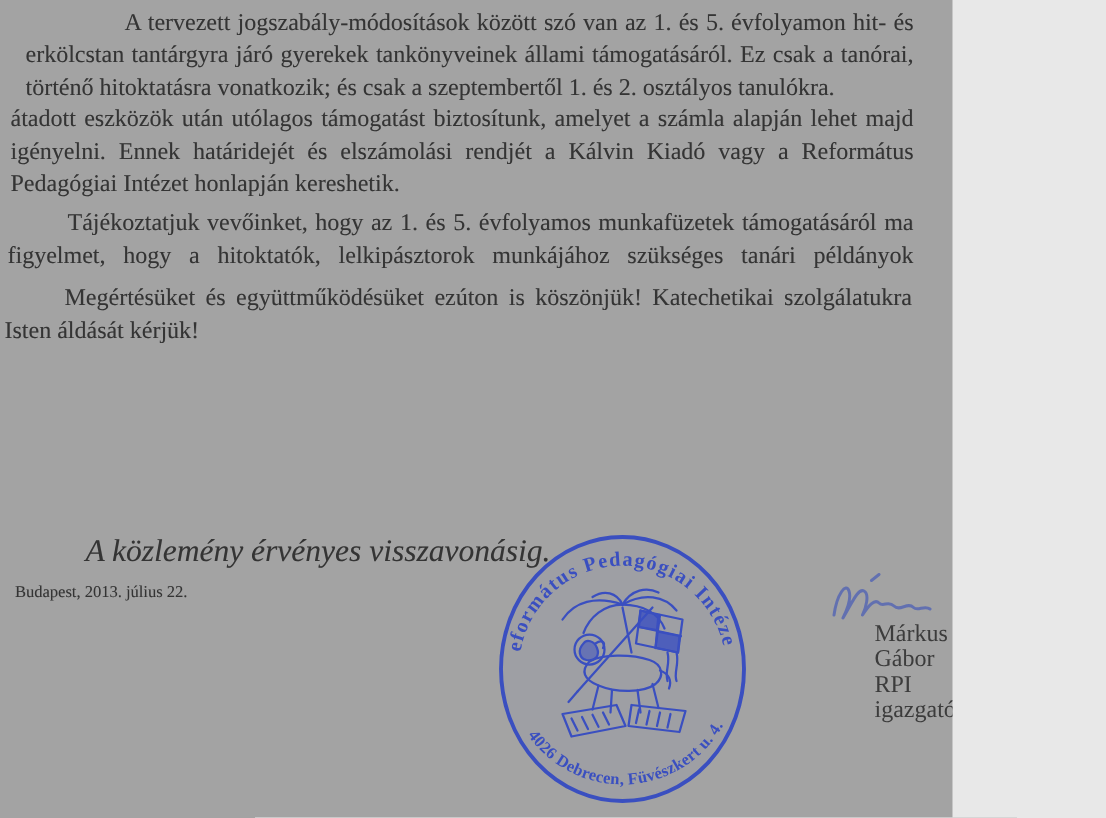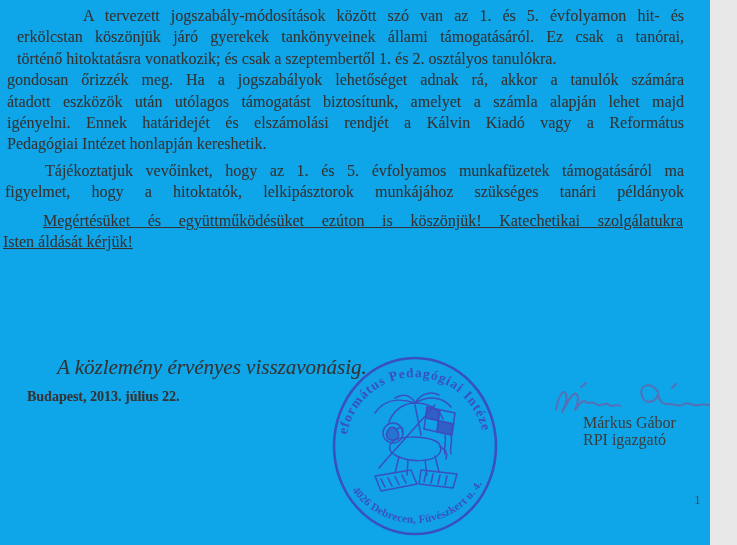--- a/index.html
+++ b/index.html
@@ -1,63 +1,61 @@
 <!DOCTYPE html>
 <html><head>
 <meta charset="utf-8">
 <style>
   html,body{margin:0;padding:0;background:#e8e8e8;}
   .page{
-    position:relative;width:710px;height:545px;background:#0ea5e9;
+    position:relative;width:635px;height:545px;background:#a3a3a3;
     font-family:"Liberation Serif","DejaVu Serif",serif;color:#343434;
     overflow:hidden;
   }
   .body-text{position:absolute;top:5px;left:0;right:0;}
   .para{font-size:16px;line-height:21.4px;overflow:hidden;}
   .para-1{margin:0 26px 0 17px;}
   .para-2{margin:0 26px 0 7px;}
   .para-3{margin:5px 26px 0 5px;}
-  .para-4{margin:7px 27px 16px 3px;text-decoration:underline;}
+  .para-4{margin:7px 27px 16px 3px;}
   .line{text-align:justify;text-align-last:justify;white-space:normal;
         text-shadow:0.2px 0.2px 0 rgba(60,60,60,.30);}
   .line.last{text-align-last:left;}
   .para-1 .first{text-indent:66px;}
   .para-2 .first{text-indent:55px;}
   .para-3 .first{text-indent:40px;}
   .para-4 .first{text-indent:40px;}
   .notice{
     position:absolute;left:57px;top:355px;font-size:21px;font-style:italic;
     text-shadow:0.2px 0.2px 0 rgba(60,60,60,.30);
   }
   .dateline{
-    position:absolute;left:27px;top:389px;font-size:14px;
+    position:absolute;left:10px;top:389px;font-size:11px;
     text-shadow:0.2px 0.2px 0 rgba(60,60,60,.30);
-    font-weight:bold;
   }
   .stamp{position:absolute;left:331px;top:355px;width:168px;height:182px;}
   .sig-script{position:absolute;left:550px;top:378px;width:192px;height:44px;}
   .sig-block{position:absolute;left:583px;top:414px;font-size:16px;line-height:17px;color:#3c3c3c;}
   .page-number{position:absolute;left:694px;top:492px;font-size:13.5px;color:#4b4b4b;}
   .stamp text{font-family:"Liberation Serif","DejaVu Serif",serif;font-weight:bold;}
   .arc-top{font-size:13.5px;letter-spacing:1px;}
   .arc-bottom{font-size:11px;letter-spacing:0.2px;}
 </style>
 </head>
 <body>
 
 <div class="page">
 
   <div class="body-text">
     <div class="para para-1">
       <div class="line first">A tervezett jogszabály-módosítások között szó van az 1. és 5. évfolyamon hit- és</div>
-      <div class="line">erkölcstan köszönjük járó gyerekek tankönyveinek állami támogatásáról. Ez csak a tanórai,</div>
+      <div class="line">erkölcstan tantárgyra járó gyerekek tankönyveinek állami támogatásáról. Ez csak a tanórai,</div>
       <div class="line last">történő hitoktatásra vonatkozik; és csak a szeptembertől 1. és 2. osztályos tanulókra.</div>
     </div>
     <div class="para para-2">
-      <div class="line">gondosan őrizzék meg. Ha a jogszabályok lehetőséget adnak rá, akkor a tanulók számára</div>
       <div class="line">átadott eszközök után utólagos támogatást biztosítunk, amelyet a számla alapján lehet majd</div>
       <div class="line">igényelni. Ennek határidejét és elszámolási rendjét a Kálvin Kiadó vagy a Református</div>
       <div class="line last">Pedagógiai Intézet honlapján kereshetik.</div>
     </div>
     <div class="para para-3">
       <div class="line first">Tájékoztatjuk vevőinket, hogy az 1. és 5. évfolyamos munkafüzetek támogatásáról ma</div>
       <div class="line">figyelmet, hogy a hitoktatók, lelkipásztorok munkájához szükséges tanári példányok</div>
     </div>
     <div class="para para-4">
       <div class="line first">Megértésüket és együttműködésüket ezúton is köszönjük! Katechetikai szolgálatukra</div>

